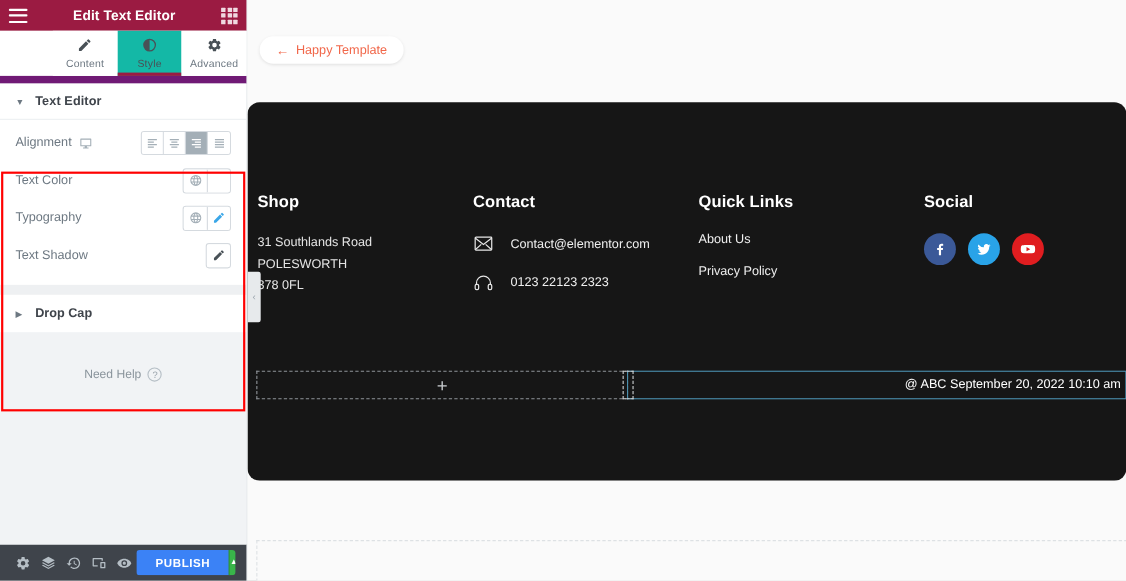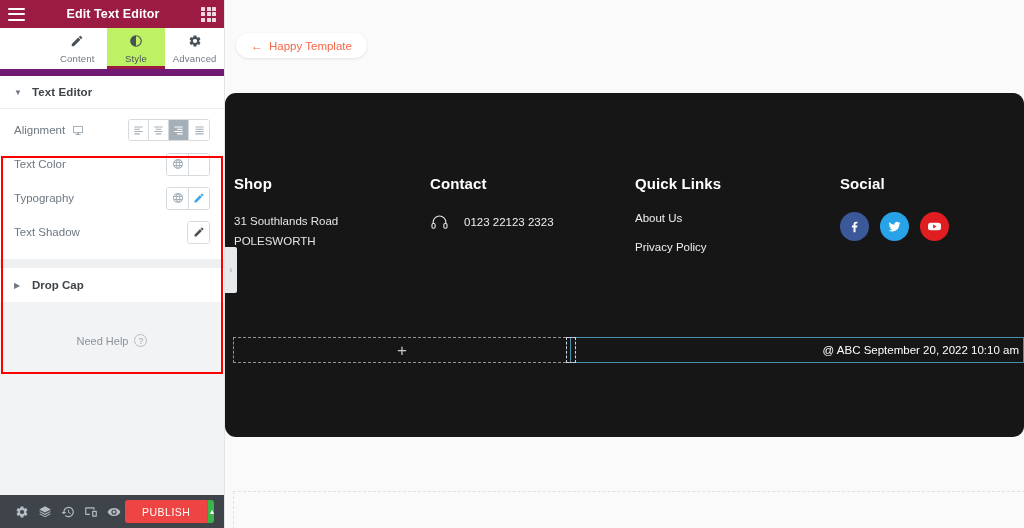--- a/index.html
+++ b/index.html
@@ -34,21 +34,21 @@
   .grid-icon { width: 15px; height: 15px; display: grid; grid-template-columns: repeat(3,1fr); grid-template-rows: repeat(3,1fr); gap: 1.5px; cursor: pointer; }
   .grid-icon i { background: #f0d9e1; border-radius: .5px; }
 
   
   .tabs { display: flex; height: 48px; background: #fff; flex: 0 0 48px; border-bottom: 7px solid #701a75; padding-left: 48px; }
   .tab {
     flex: 1; display: flex; flex-direction: column; align-items: center;
     justify-content: center; gap: 5px; cursor: pointer; position: relative;
     background: #fff;
   }
-  .tab.active { background: #bef264; }
+  .tab.active { background: #14b8a6; }
   .tab.active::after {
     content: ""; position: absolute; left: 0; right: 0; bottom: 0;
     height: 3px; background: #9B1B42;
   }
   .tab-label { font-size: 9.5px; color: #6d7882; letter-spacing: .2px; }
   .tab.active .tab-label { color: #495157; }
   .tab-ico { width: 14px; height: 14px; display: block; color: #495157; }
   .tab-ico svg { width: 100%; height: 100%; display: block; fill: currentColor; }
 
   
@@ -126,21 +126,21 @@
     height: 33px; background: #3f444b; flex: 0 0 33px;
     display: flex; align-items: center; padding: 0 10px; gap: 0;
   }
   .pf-ico {
     width: 27px; height: 33px; display: flex; align-items: center; justify-content: center;
     cursor: pointer; color: #b5bec5;
   }
   .pf-ico svg { width: 14px; height: 14px; fill: currentColor; display: block; }
   .publish-wrap { margin-left: auto; display: flex; height: 23px; border-radius: 3px; overflow: hidden; }
   .publish-btn {
-    background: #ef4444; color: #fff; font-size: 10.5px; font-weight: normal;
+    background: #3b82f6; color: #fff; font-size: 10.5px; font-weight: bold;
     letter-spacing: .5px; padding: 0 17px; display: flex; align-items: center;
     cursor: pointer;
   }
   .publish-arrow {
     background: #39b54a; width: 22px; display: flex; align-items: center; justify-content: center;
     border-left: 1px solid #2f9c3e; cursor: pointer; color: #fff; font-size: 7px;
   }
 
   
   #canvas { width: 799px; height: 528px; background: #fafafa; position: relative; overflow: hidden; }
@@ -414,28 +414,38 @@
 
     <div class="footer-area">
 
       <div class="cols">
 
         <div class="col col-shop">
           <div class="col-h">Shop</div>
           <div class="addr">
             <div>31 Southlands Road</div>
             <div>POLESWORTH</div>
+            <div>378 0FL</div>
           </div>
         </div>
 
         <div class="col col-contact">
           <div class="col-h">Contact</div>
           <div class="cinfo">
             <span class="ci-ico">
               <svg viewBox="0 0 24 24">
+                  <rect x="2.5" y="4.5" width="19" height="15" rx="1"></rect>
+                  <path d="M2.5 5.5 12 13l9.5-7.5M2.5 19l7-6.2M21.5 19l-7-6.2"></path>
+                </svg>
+            </span>
+            <span class="ci-txt">Contact@elementor.com</span>
+          </div>
+          <div class="cinfo">
+            <span class="ci-ico">
+              <svg viewBox="0 0 24 24">
                   <path d="M4 15v-2a8 8 0 0 1 16 0v2"></path>
                   <rect x="2.5" y="14.5" width="4" height="6" rx="1.6"></rect>
                   <rect x="17.5" y="14.5" width="4" height="6" rx="1.6"></rect>
                 </svg>
             </span>
             <span class="ci-txt">0123 22123 2323</span>
           </div>
         </div>
 
         <div class="col col-quick">

